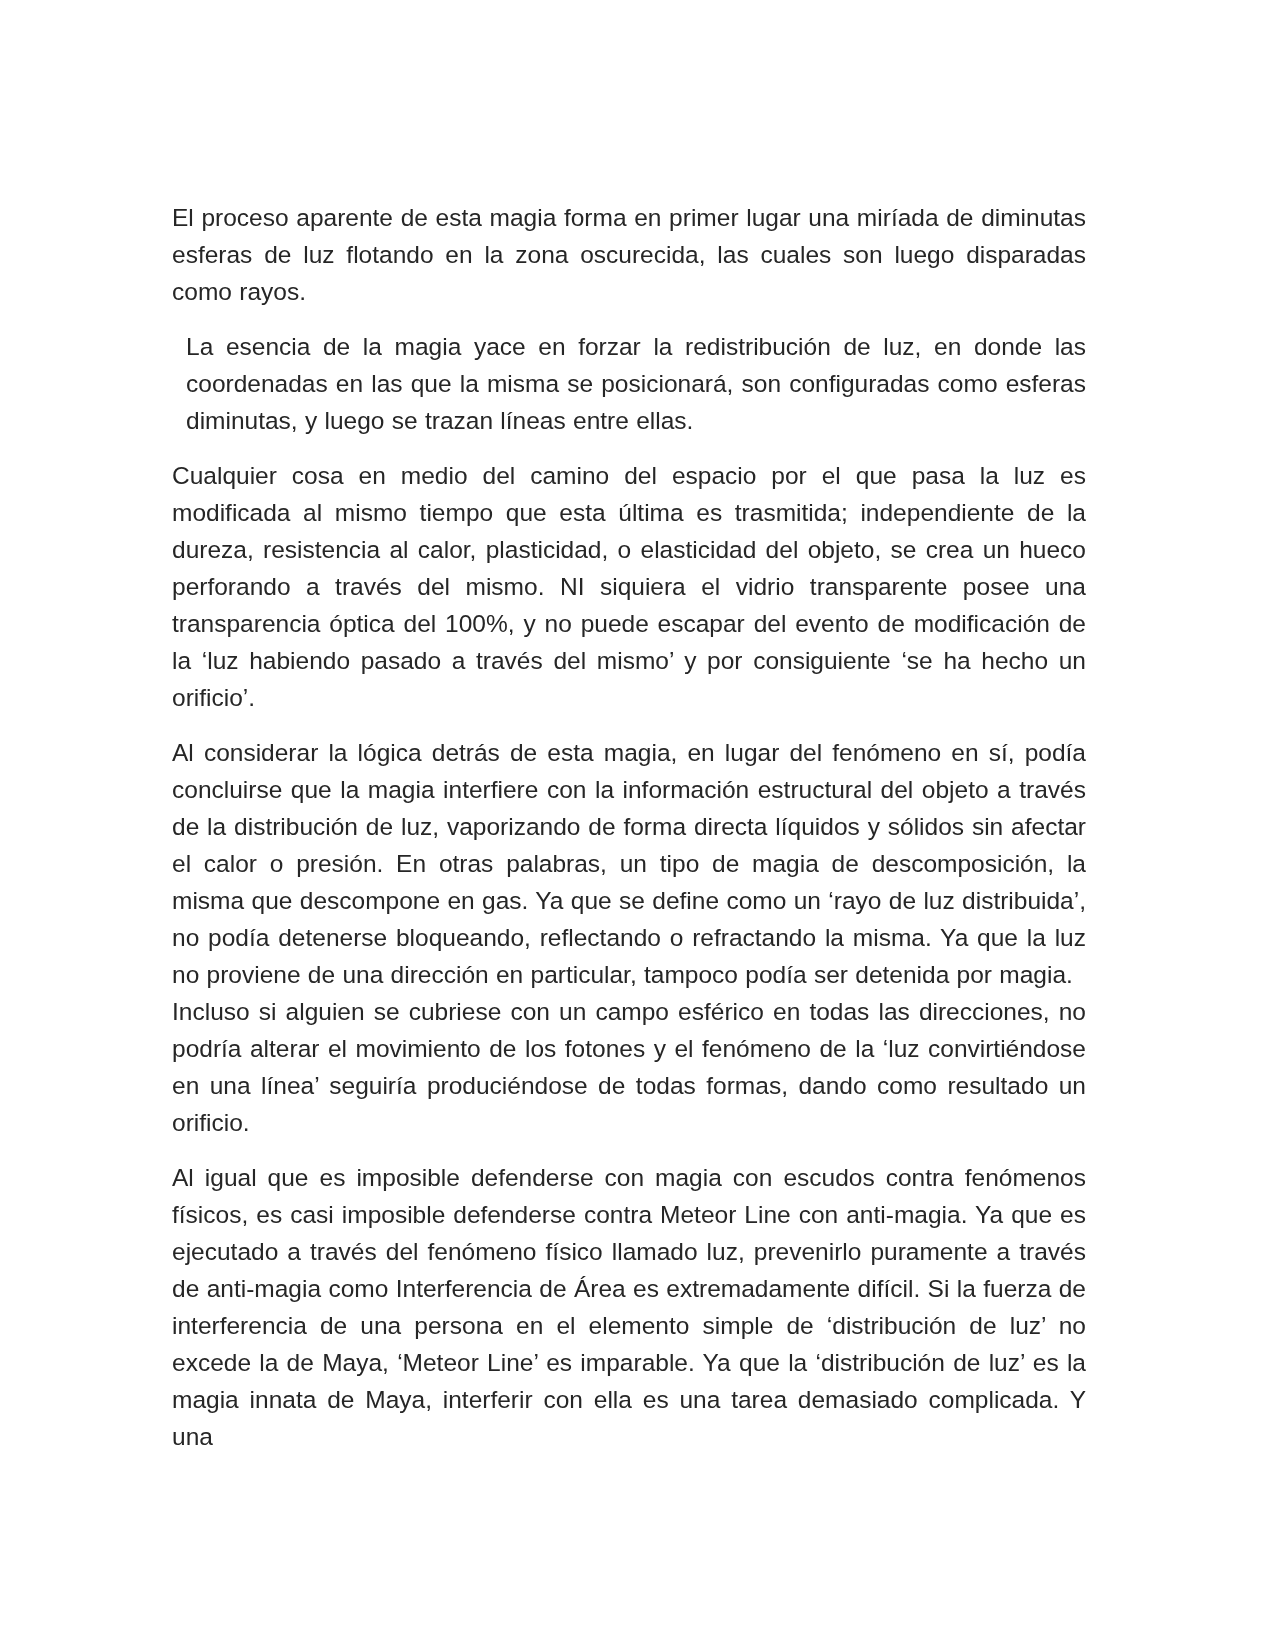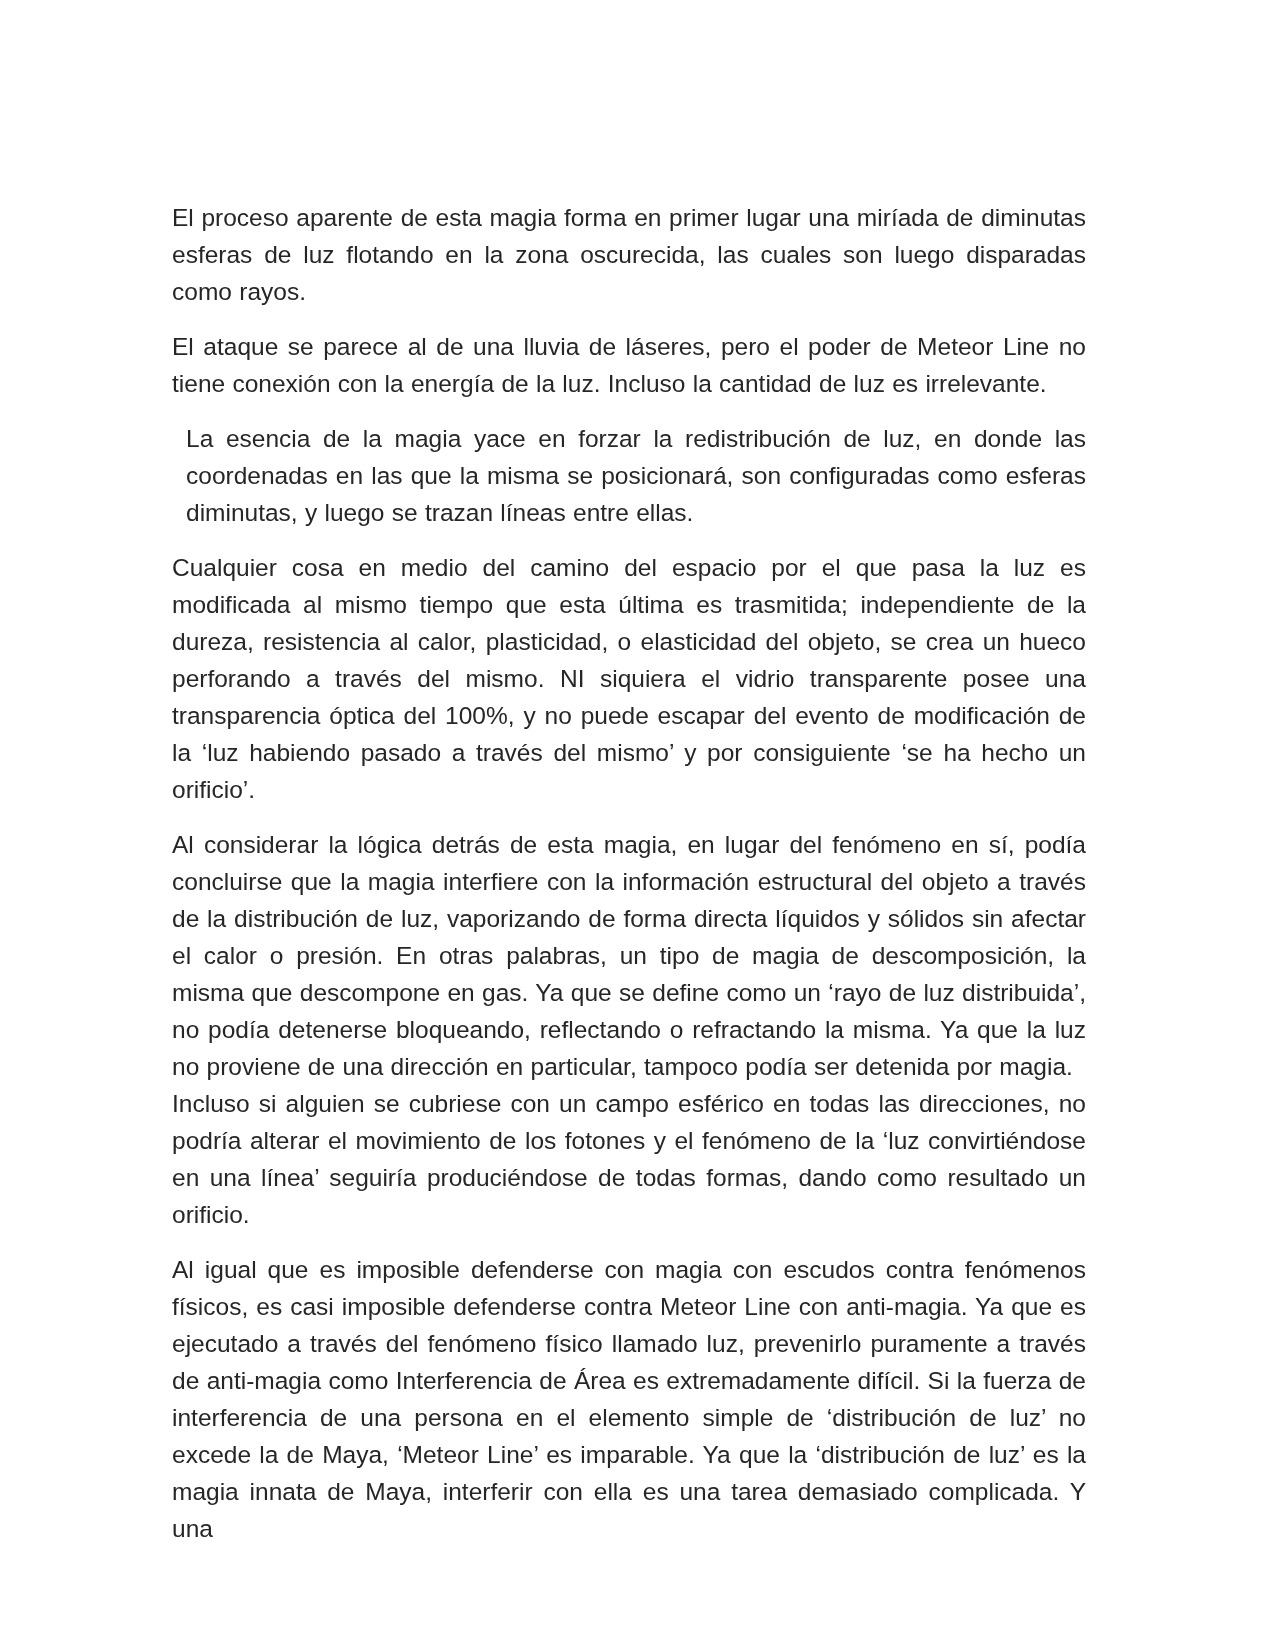--- a/index.html
+++ b/index.html
@@ -29,20 +29,19 @@
     white-space: pre-line;
     word-spacing: 0.5px;
   }
 </style>
 </head>
 <body>
 
 <div class="page" style="background: rgb(255, 255, 255);">
   <div class="doc-body">
     <p style="color: rgb(38, 38, 38);">El proceso aparente de esta magia forma en primer lugar una miríada de diminutas esferas de luz flotando en la zona oscurecida, las cuales son luego disparadas como rayos.</p>
-    <p style="color: rgb(38, 38, 38);">El ataque se parece al de una lluvia de láseres, pero el poder de Meteor Line no tiene conexión con la energía de la luz. Incluso la cantidad de luz es irrelevante.</p>
     <p style="color: rgb(38, 38, 38); margin-left: 14px;">La esencia de la magia yace en forzar la redistribución de luz, en donde las coordenadas en las que la misma se posicionará, son configuradas como esferas diminutas, y luego se trazan líneas entre ellas.</p>
     <p style="color: rgb(38, 38, 38);">Cualquier cosa en medio del camino del espacio por el que pasa la luz es modificada al mismo tiempo que esta última es trasmitida; independiente de la dureza, resistencia al calor, plasticidad, o elasticidad del objeto, se crea un hueco perforando a través del mismo. NI siquiera el vidrio transparente posee una transparencia óptica del 100%, y no puede escapar del evento de modificación de la ‘luz habiendo pasado a través del mismo’ y por consiguiente ‘se ha hecho un orificio’.</p>
     <p style="color: rgb(38, 38, 38);">Al considerar la lógica detrás de esta magia, en lugar del fenómeno en sí, podía concluirse que la magia interfiere con la información estructural del objeto a través de la distribución de luz, vaporizando de forma directa líquidos y sólidos sin afectar el calor o presión. En otras palabras, un tipo de magia de descomposición, la misma que descompone en gas. Ya que se define como un ‘rayo de luz distribuida’, no podía detenerse bloqueando, reflectando o refractando la misma. Ya que la luz no proviene de una dirección en particular, tampoco podía ser detenida por magia.
 Incluso si alguien se cubriese con un campo esférico en todas las direcciones, no podría alterar el movimiento de los fotones y el fenómeno de la ‘luz convirtiéndose en una línea’ seguiría produciéndose de todas formas, dando como resultado un orificio.</p>
     <p style="color: rgb(38, 38, 38);">Al igual que es imposible defenderse con magia con escudos contra fenómenos físicos, es casi imposible defenderse contra Meteor Line con anti-magia. Ya que es ejecutado a través del fenómeno físico llamado luz, prevenirlo puramente a través de anti-magia como Interferencia de Área es extremadamente difícil. Si la fuerza de interferencia de una persona en el elemento simple de ‘distribución de luz’ no excede la de Maya, ‘Meteor Line’ es imparable. Ya que la ‘distribución de luz’ es la magia innata de Maya, interferir con ella es una tarea demasiado complicada. Y una</p>
   </div>
 </div>
 
 </body></html>

